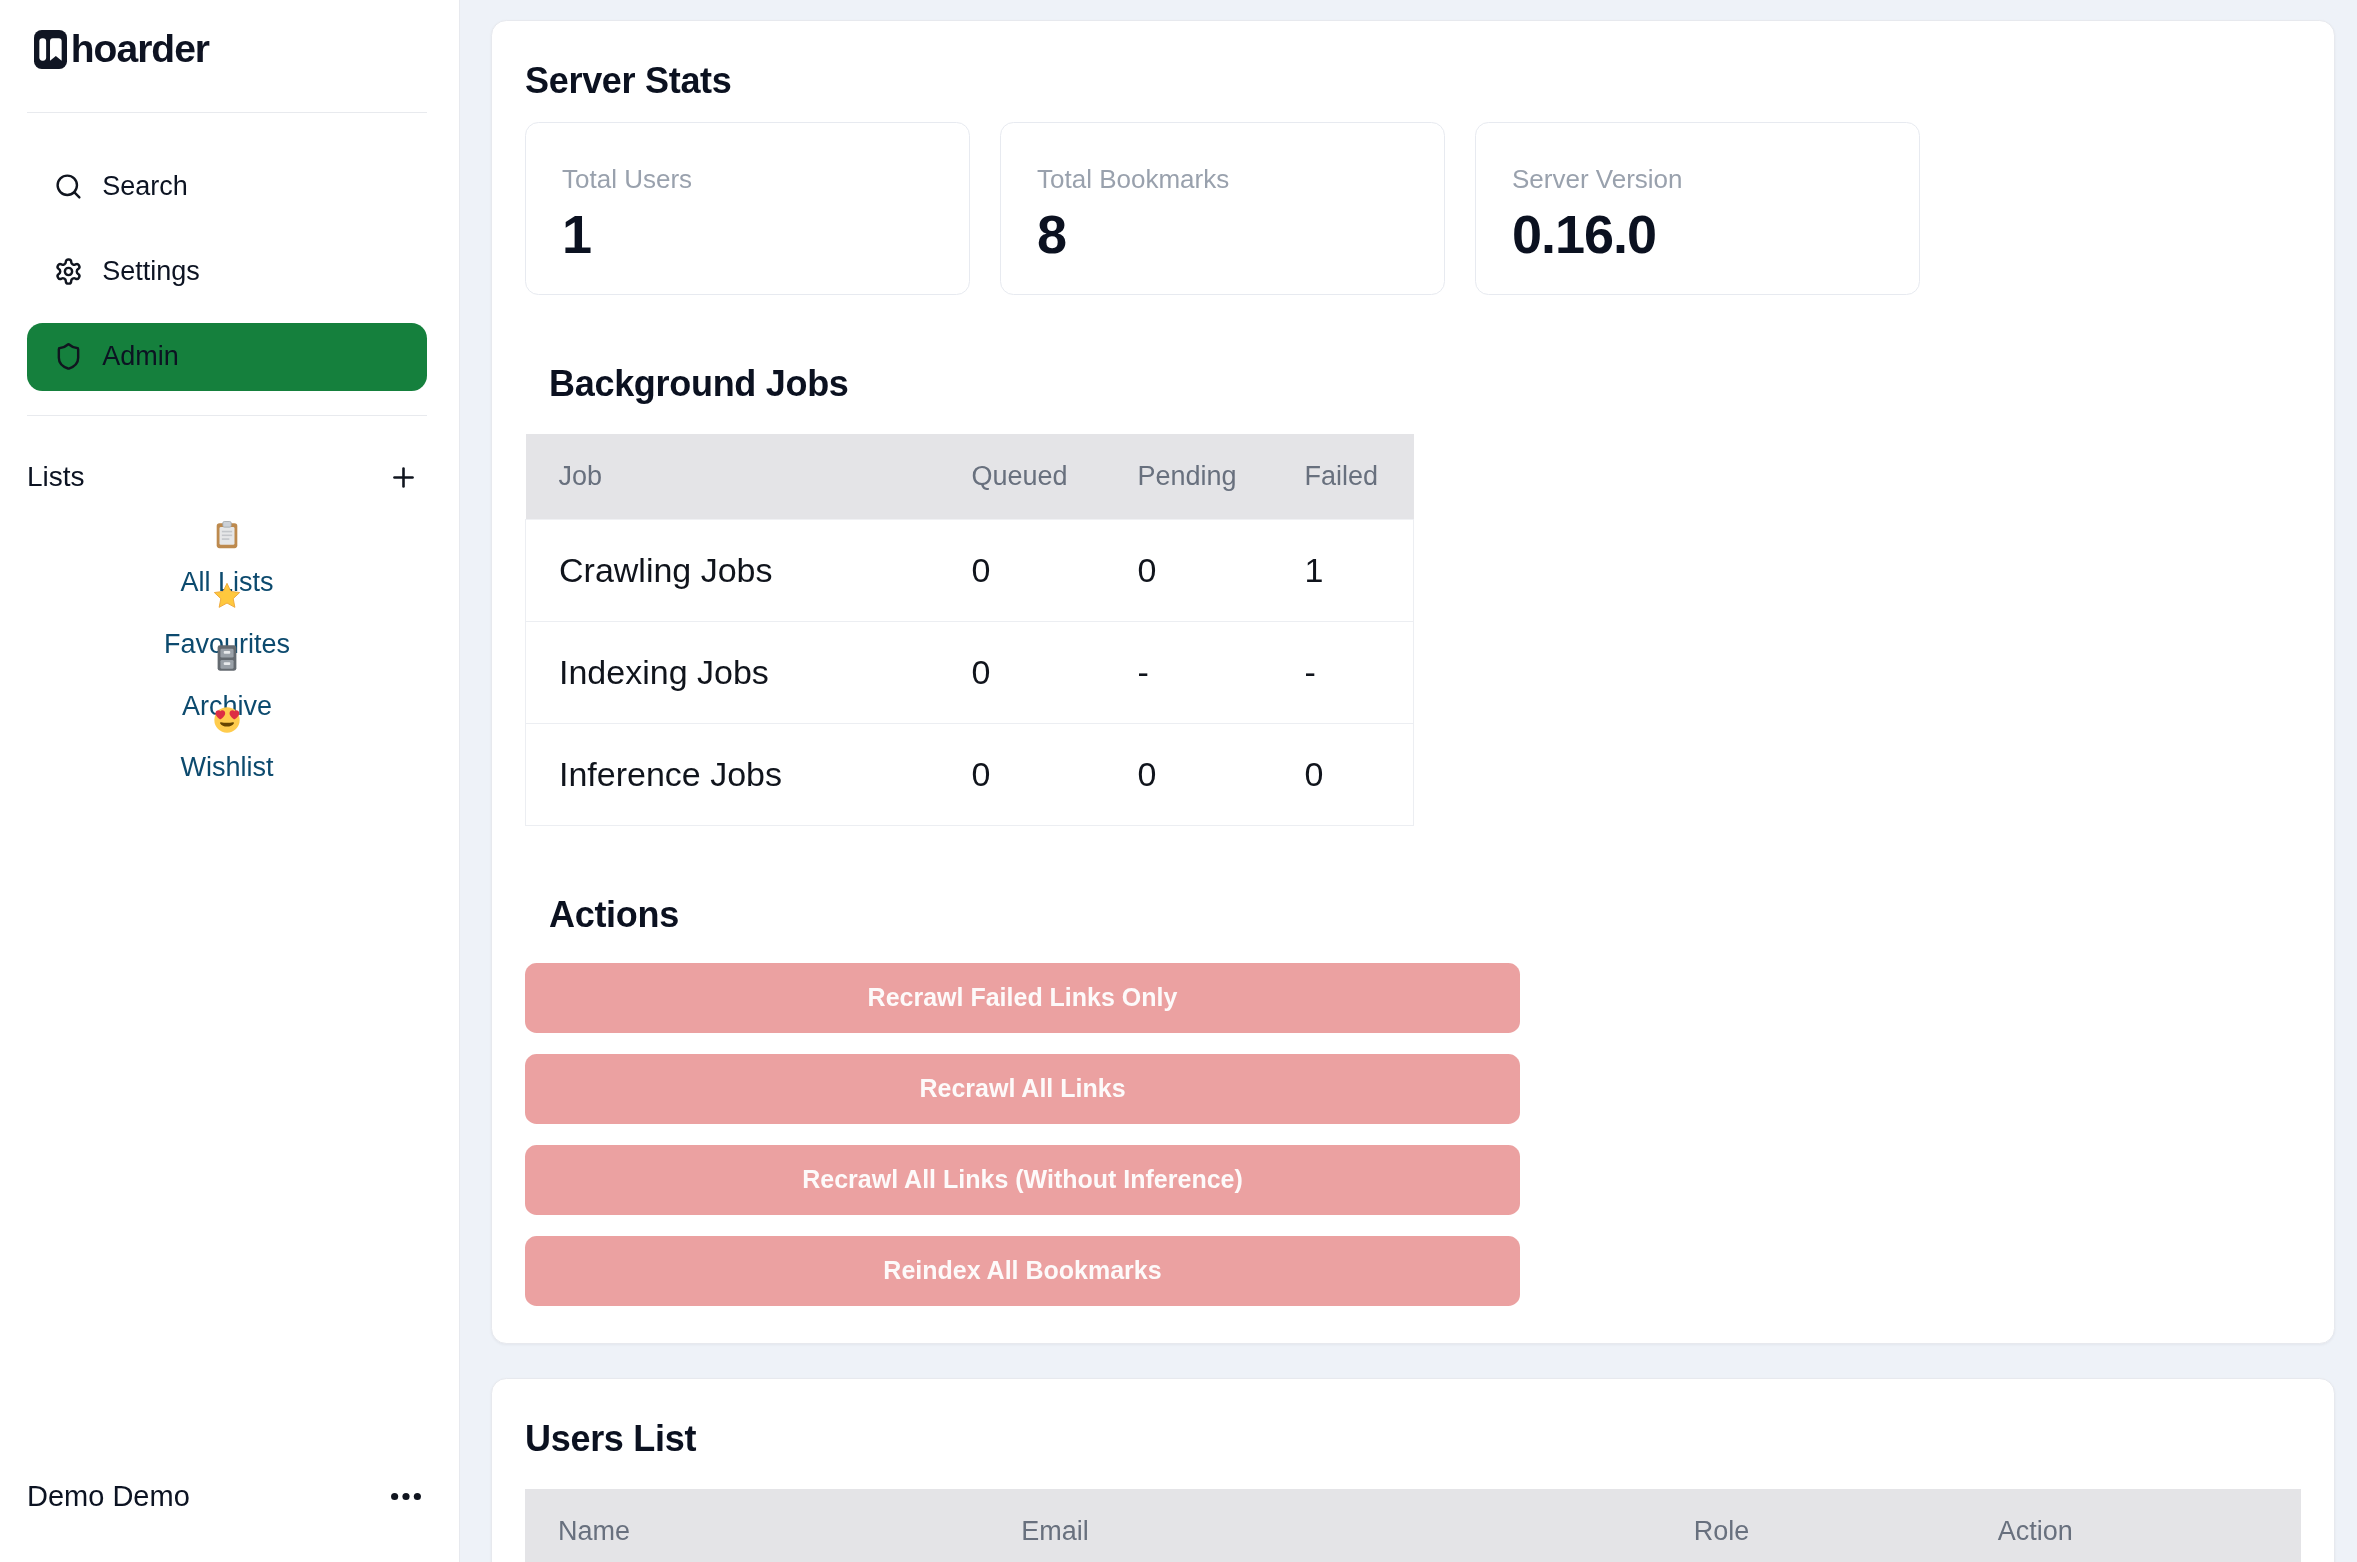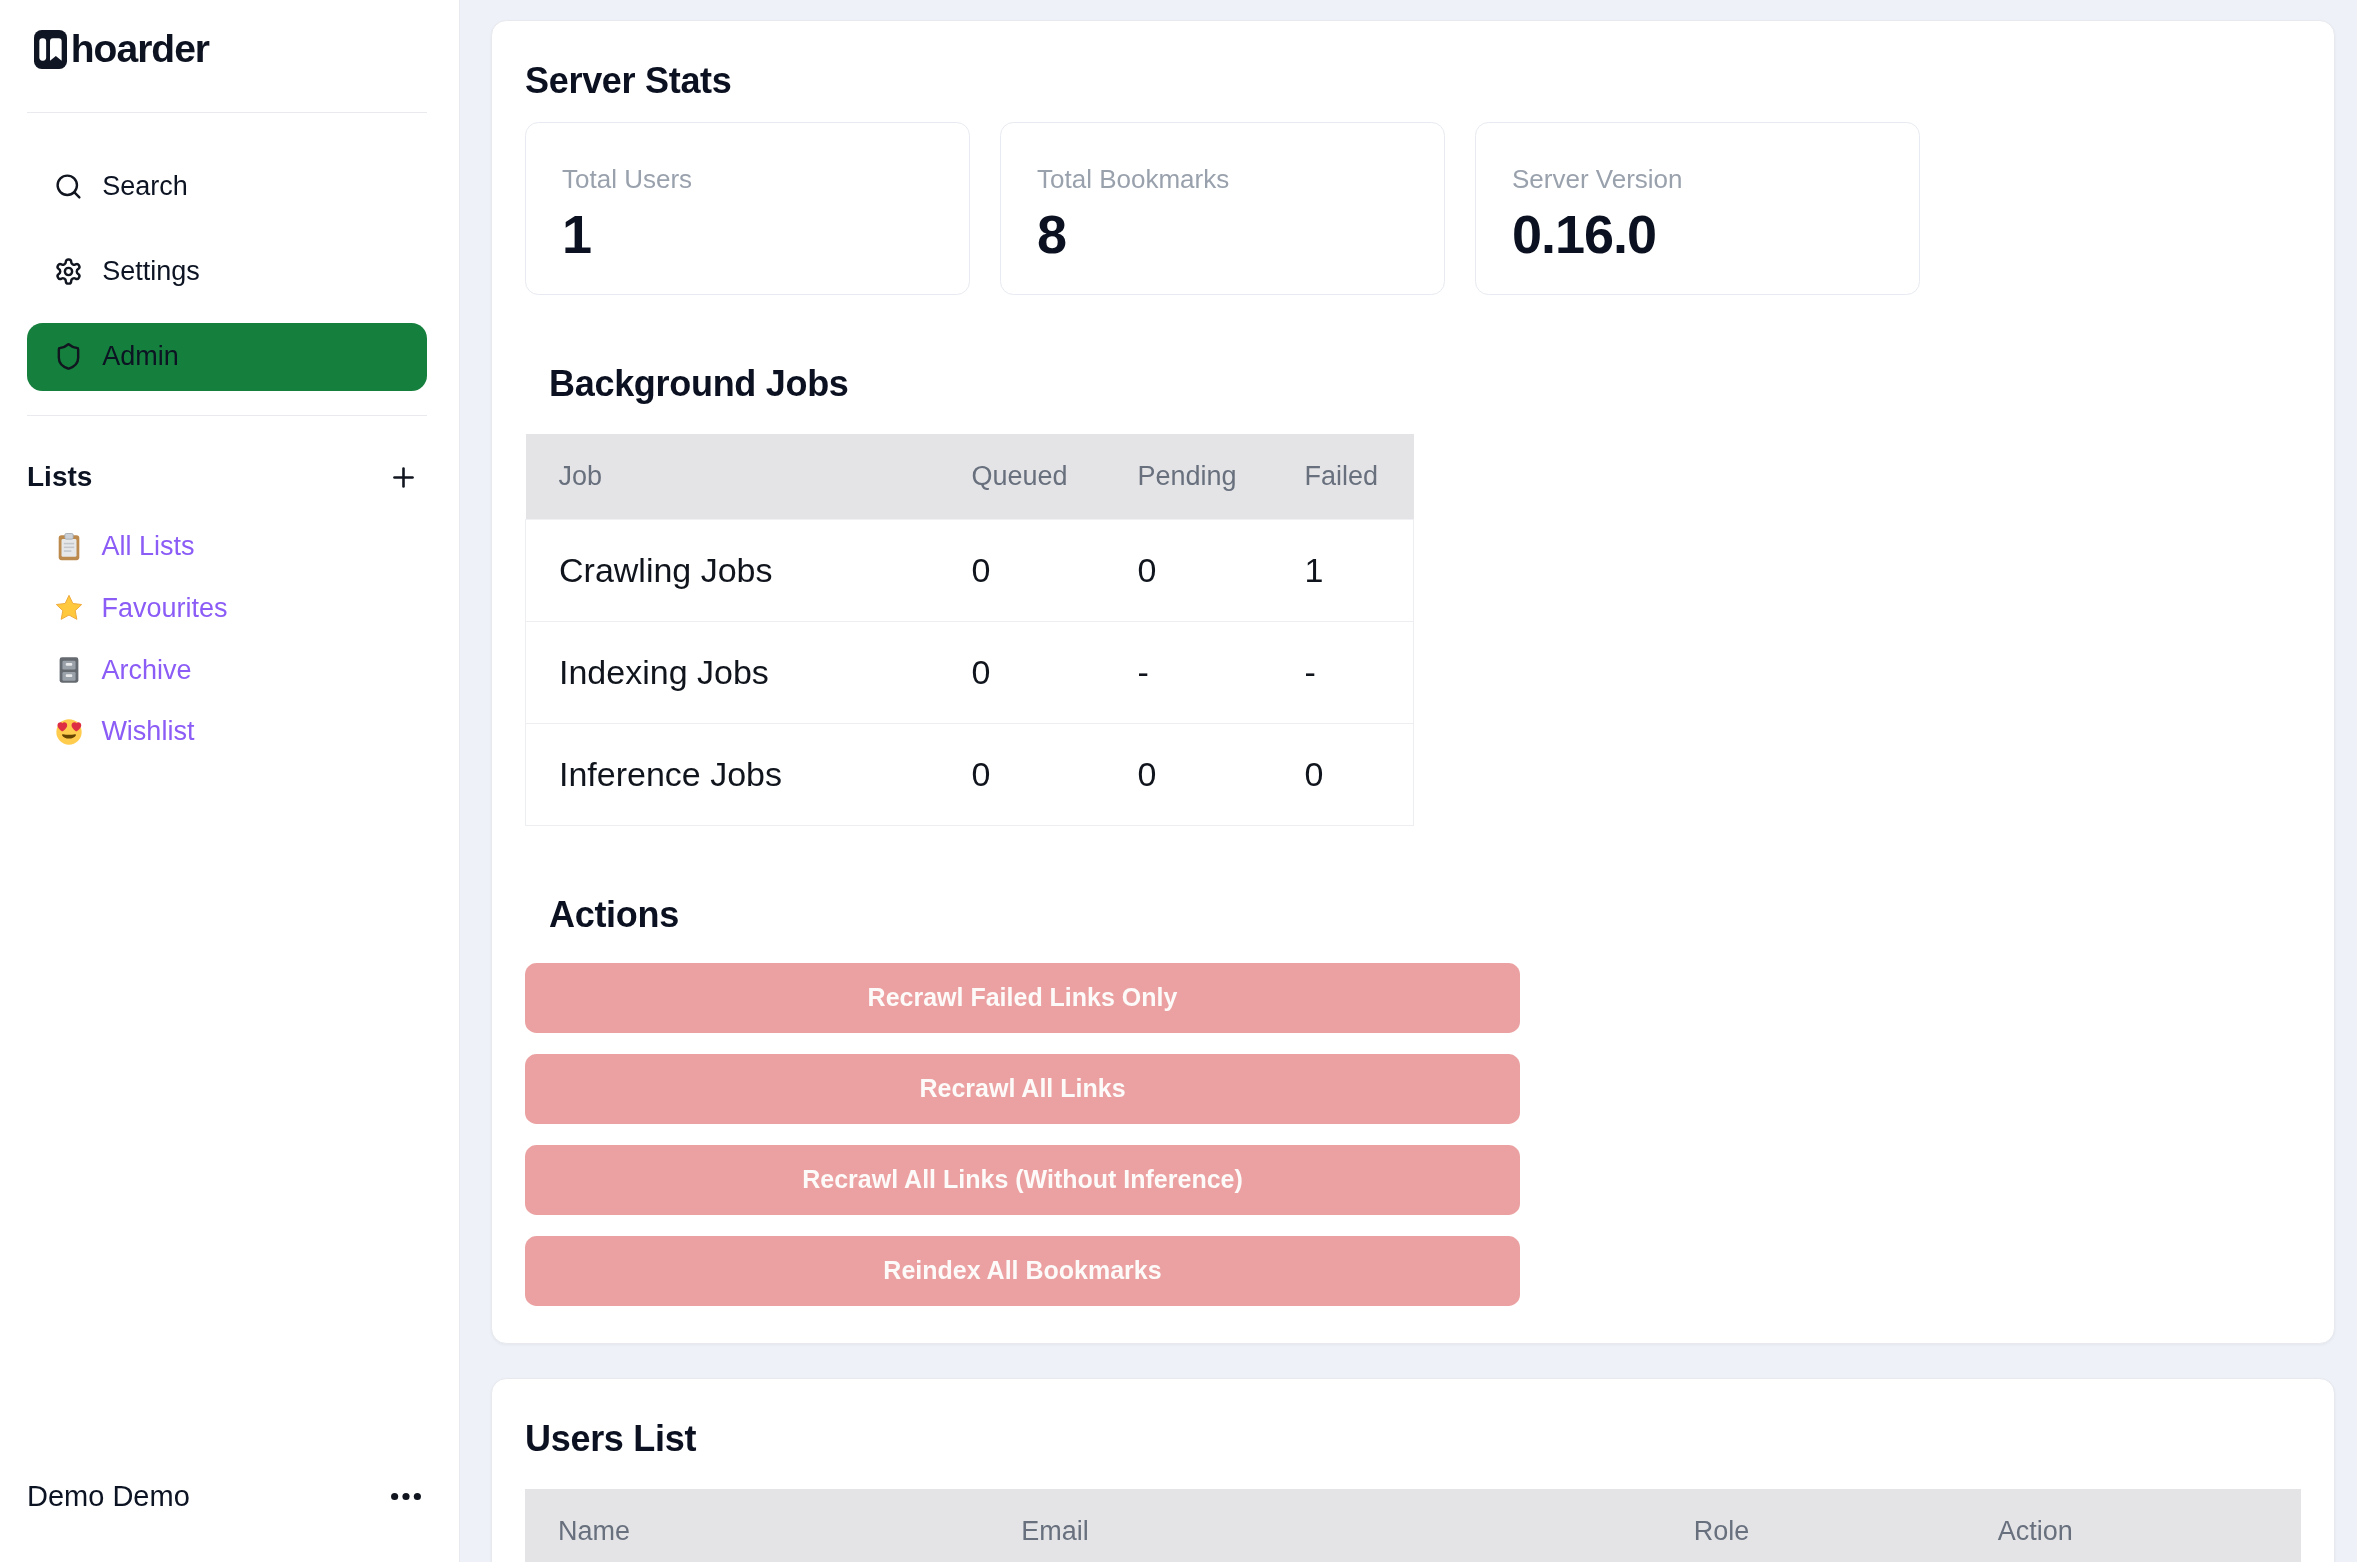--- a/index.html
+++ b/index.html
@@ -33,30 +33,30 @@
     border-radius:15.4px; cursor:pointer;
     font-size:27px; font-weight:500; color:#0c1322;
   }
   .nav-item.active { background:#15803d; }
   .nav-icon { width:29px; height:29px; flex:0 0 29px; display:block; color:#10151f; }
 
   .lists-header {
     margin-top:42px; display:flex; align-items:center; justify-content:space-between;
     height:39px;
   }
-  .lists-title { font-size:28px; font-weight:700; color:#0c1322; }
+  .lists-title { font-size:28px; font-weight:400; color:#0c1322; }
   .icon-button { background:none; border:0; cursor:pointer; color:#10151f; display:flex; align-items:center; padding:0; }
   .plus-svg { width:31px; height:31px; margin-right:7.7px; }
 
   .lists { margin-top:23px; }
   .list-item {
     display:flex; align-items:center; gap:17.4px;
     height:54px; margin-bottom:7.7px; padding:0 27px;
     border-radius:13.5px; cursor:pointer;
-    font-size:27px; font-weight:500; color:#8b5cf6;
+    font-size:27px; font-weight:500; color:#0c4a6e;flex-direction:column;
   }
   .emoji-svg { width:30px; height:30px; flex:0 0 30px; display:block; }
 
   .user-row {
     position:absolute; left:27px; right:32px; bottom:37px;
     height:58px; display:flex; align-items:center; justify-content:space-between;
   }
   .user-name { font-size:29px; font-weight:500; color:#0c1322; }
   .ellipsis-svg { width:42px; height:39px; }
 

